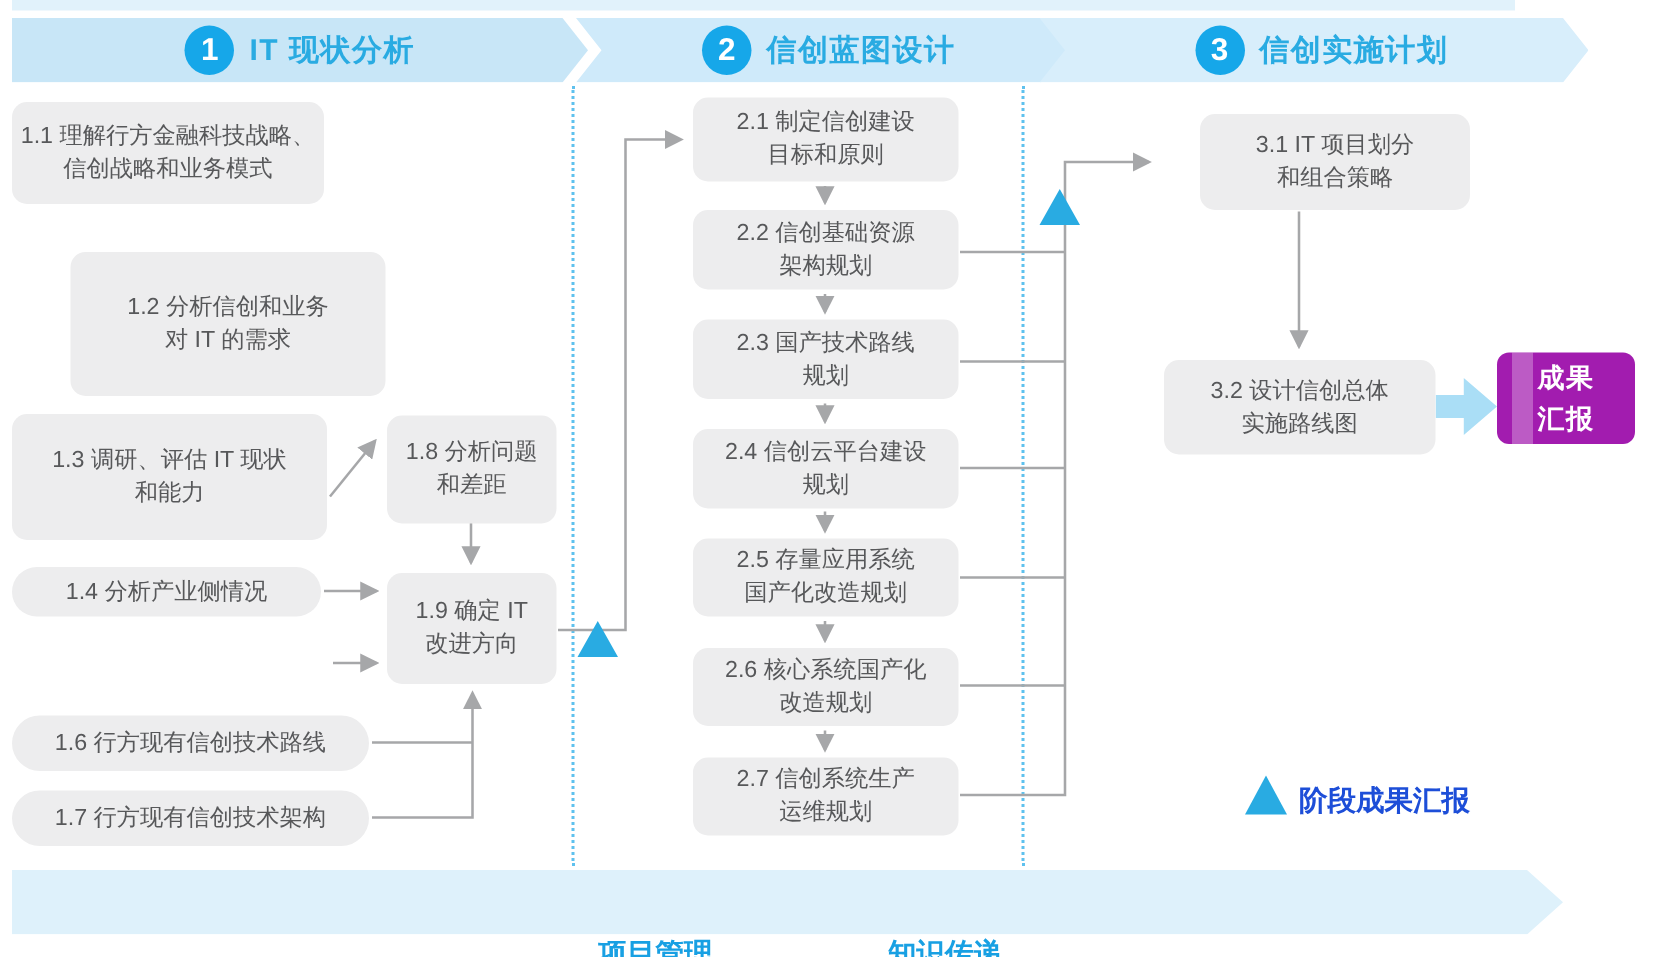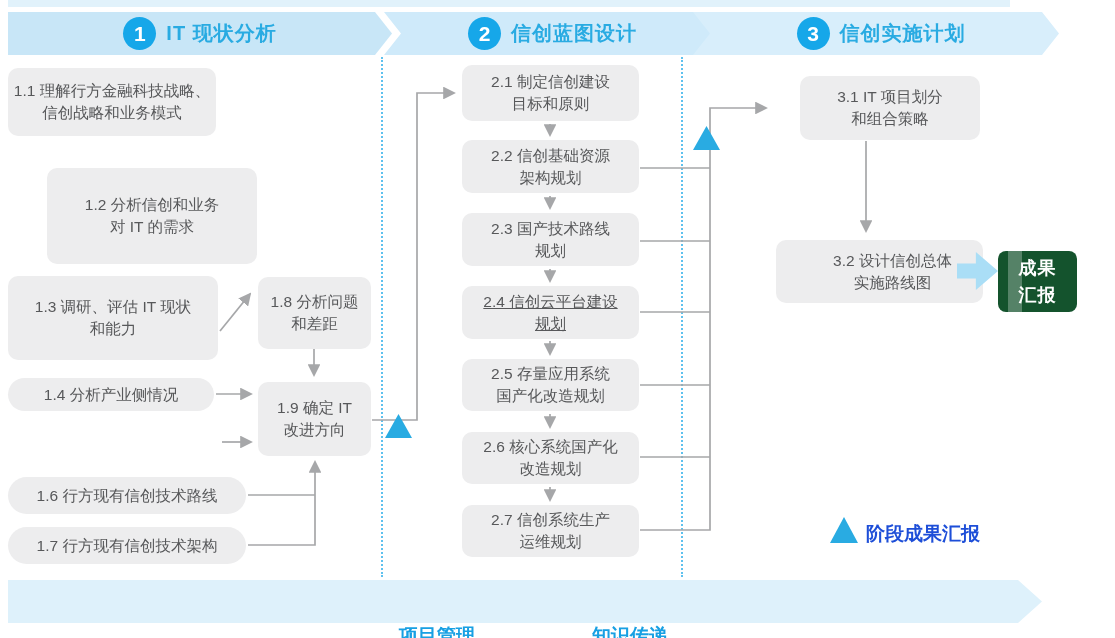--- a/index.html
+++ b/index.html
@@ -36,30 +36,30 @@
   .s14{left:8px;top:378px;width:206px;height:33px;}
   .s15{left:8px;top:425px;width:212px;height:34px;}
   .s16{left:8px;top:477px;width:238px;height:37px;}
   .s17{left:8px;top:527px;width:238px;height:37px;}
   .s18{left:258px;top:233px;width:113px;height:72px;margin-top:44px;}
   .s19{left:258px;top:382px;width:113px;height:74px;}
 
   .s21{left:462px;top:65px;width:177px;height:56px;}
   .s22{left:462px;top:140px;width:177px;height:53px;}
   .s23{left:462px;top:213px;width:177px;height:53px;}
-  .s24{left:462px;top:286px;width:177px;height:53px;text-decoration:underline;}
+  .s24{left:462px;top:286px;width:177px;height:53px;}
   .s25{left:462px;top:359px;width:177px;height:52px;}
   .s26{left:462px;top:432px;width:177px;height:52px;}
   .s27{left:462px;top:505px;width:177px;height:52px;}
 
   .s31{left:800px;top:76px;width:180px;height:64px;}
-  .s32{left:776px;top:240px;width:181px;height:63px;padding-left:26px;}
+  .s32{left:776px;top:240px;width:181px;height:63px;}
 
   
-  .result{position:absolute;left:998px;top:251px;width:79px;height:61px;background:#14532d;
+  .result{position:absolute;left:998px;top:235px;width:92px;height:61px;background:#a21caf;
           border-radius:8px;color:#ffffff;font-weight:bold;font-size:18px;line-height:1.45;
           display:flex;align-items:center;justify-content:center;text-align:center;
           white-space:pre;letter-spacing:1px;}
   .result-stripe{position:absolute;left:10px;top:0;bottom:0;width:14px;background:rgba(255,255,255,0.28);}
 
   
   .fat-arrow{position:absolute;left:957px;top:252px;width:41px;height:38px;background:#aadef6;
      clip-path:polygon(0% 30%,46% 30%,46% 0%,100% 50%,46% 100%,46% 70%,0% 70%);}
 
   

